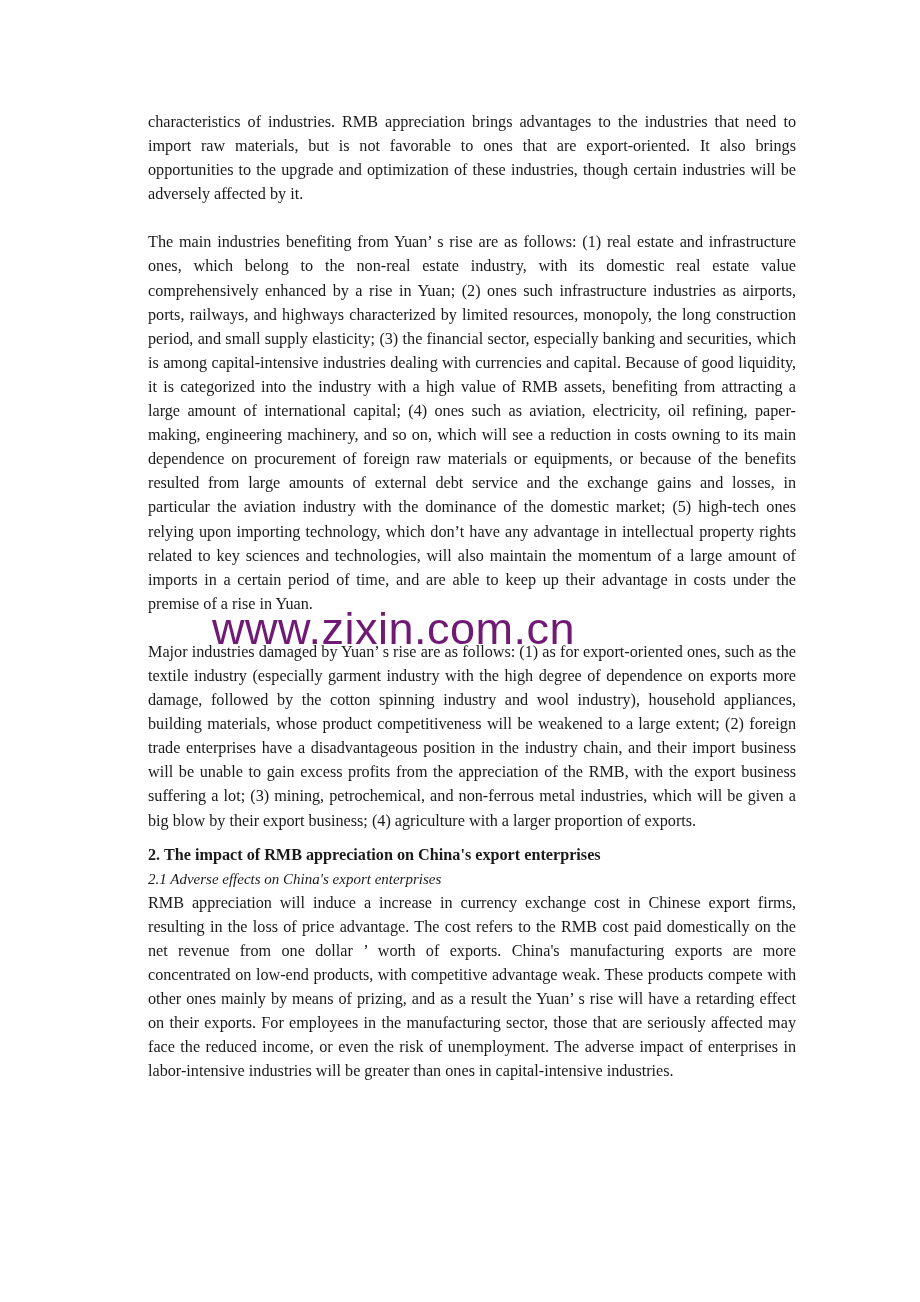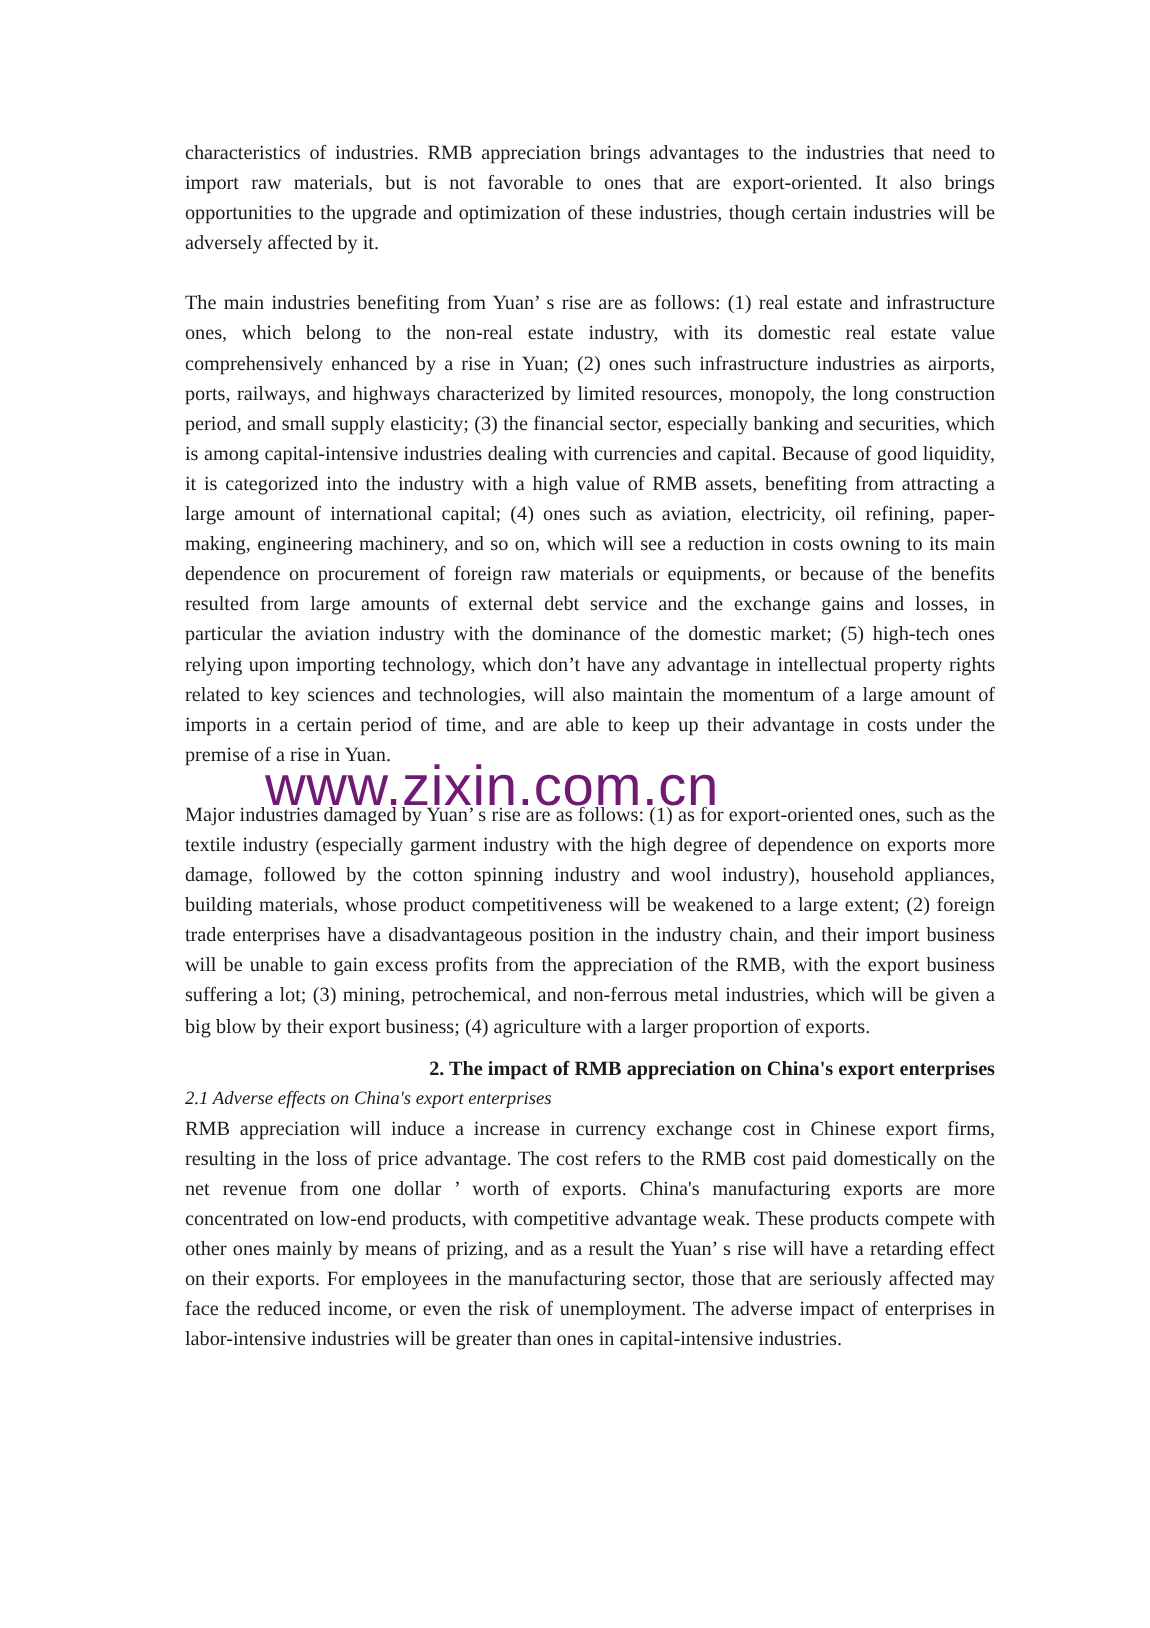--- a/index.html
+++ b/index.html
@@ -62,21 +62,21 @@
 
   .gap-sm {
     height: 10px;
   }
 
   h2.heading-bold {
     margin: 0;
     font-size: 16.2px;
     line-height: 24.1px;
     font-weight: bold;
-    text-align: right;
+    text-align: left;
   }
 
   h3.heading-italic {
     margin: 0;
     font-size: 15px;
     line-height: 24.1px;
     font-weight: normal;
     font-style: italic;
     text-align: left;
   }

